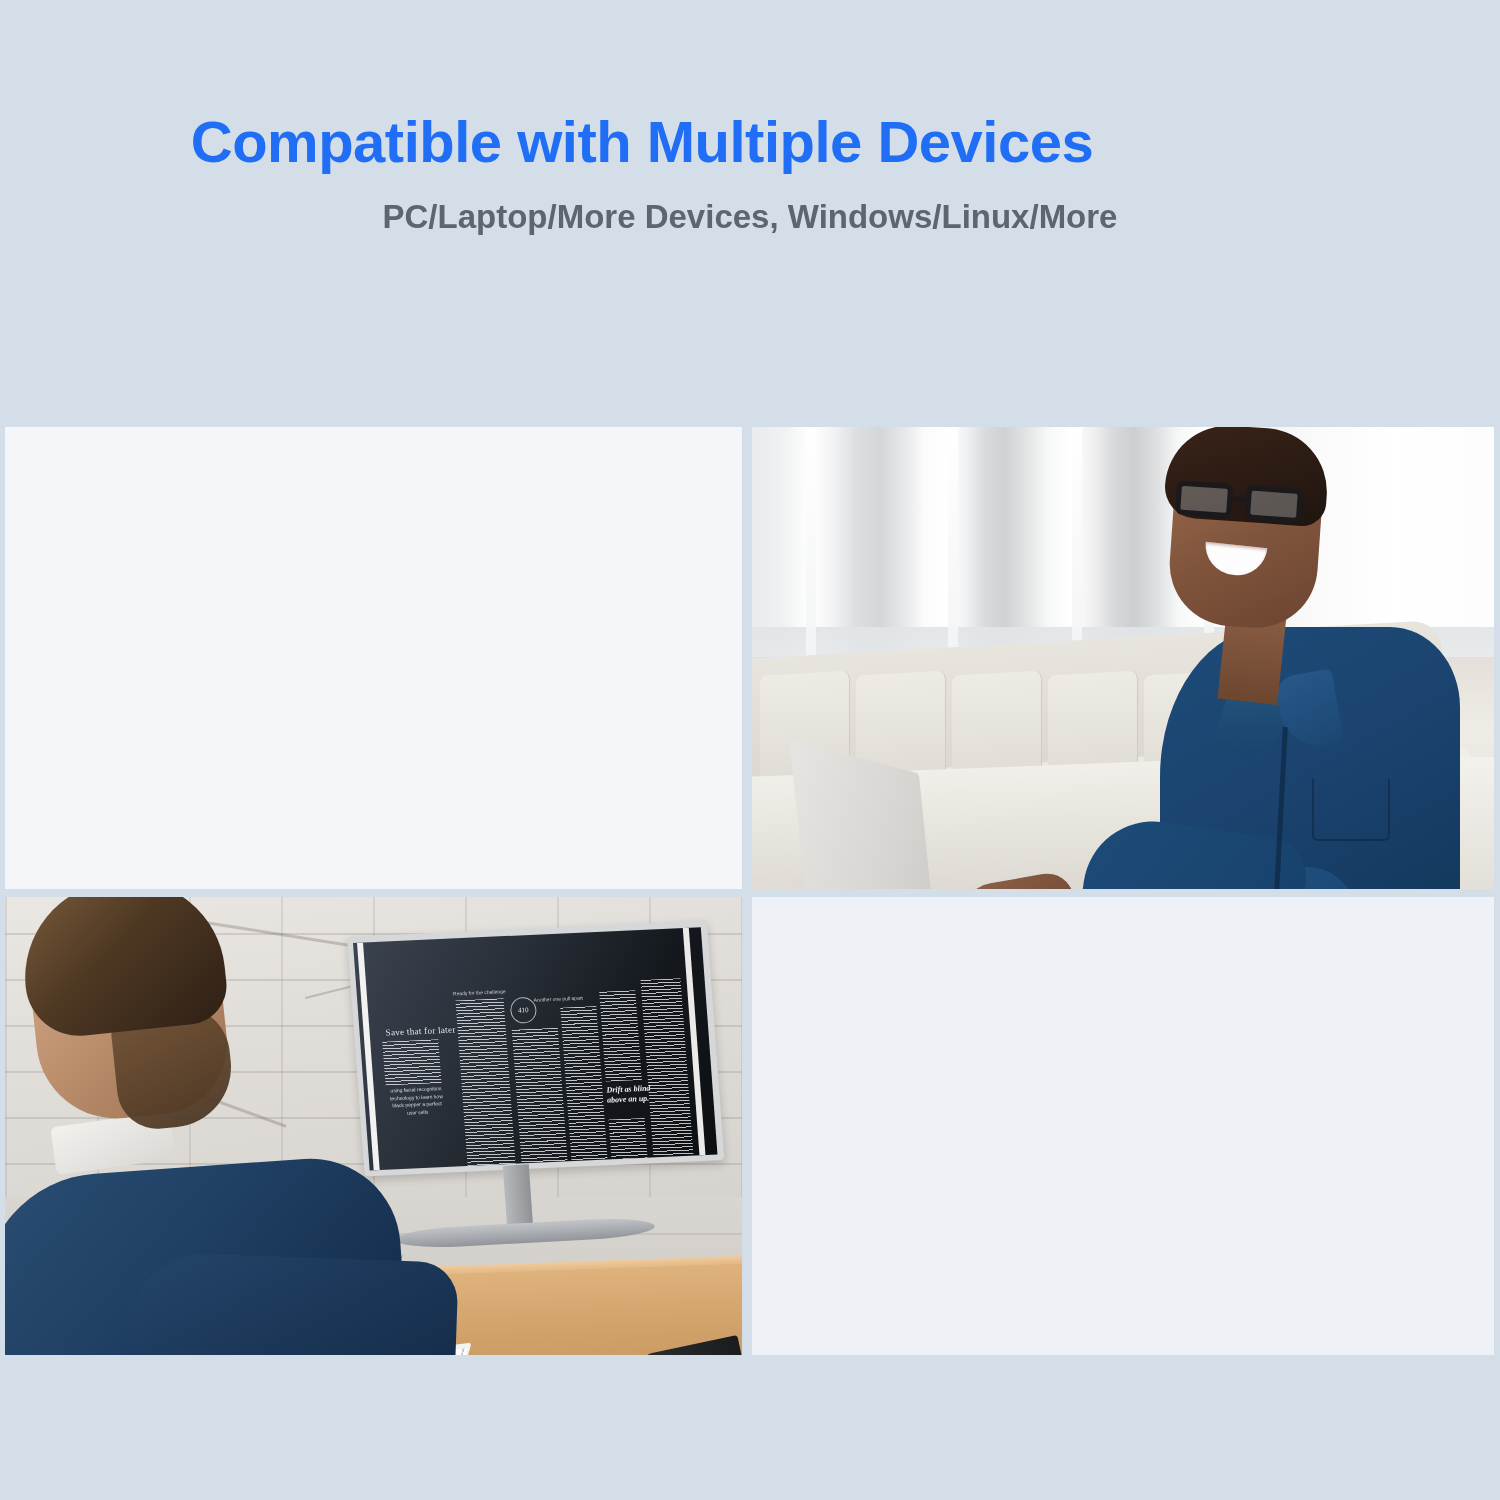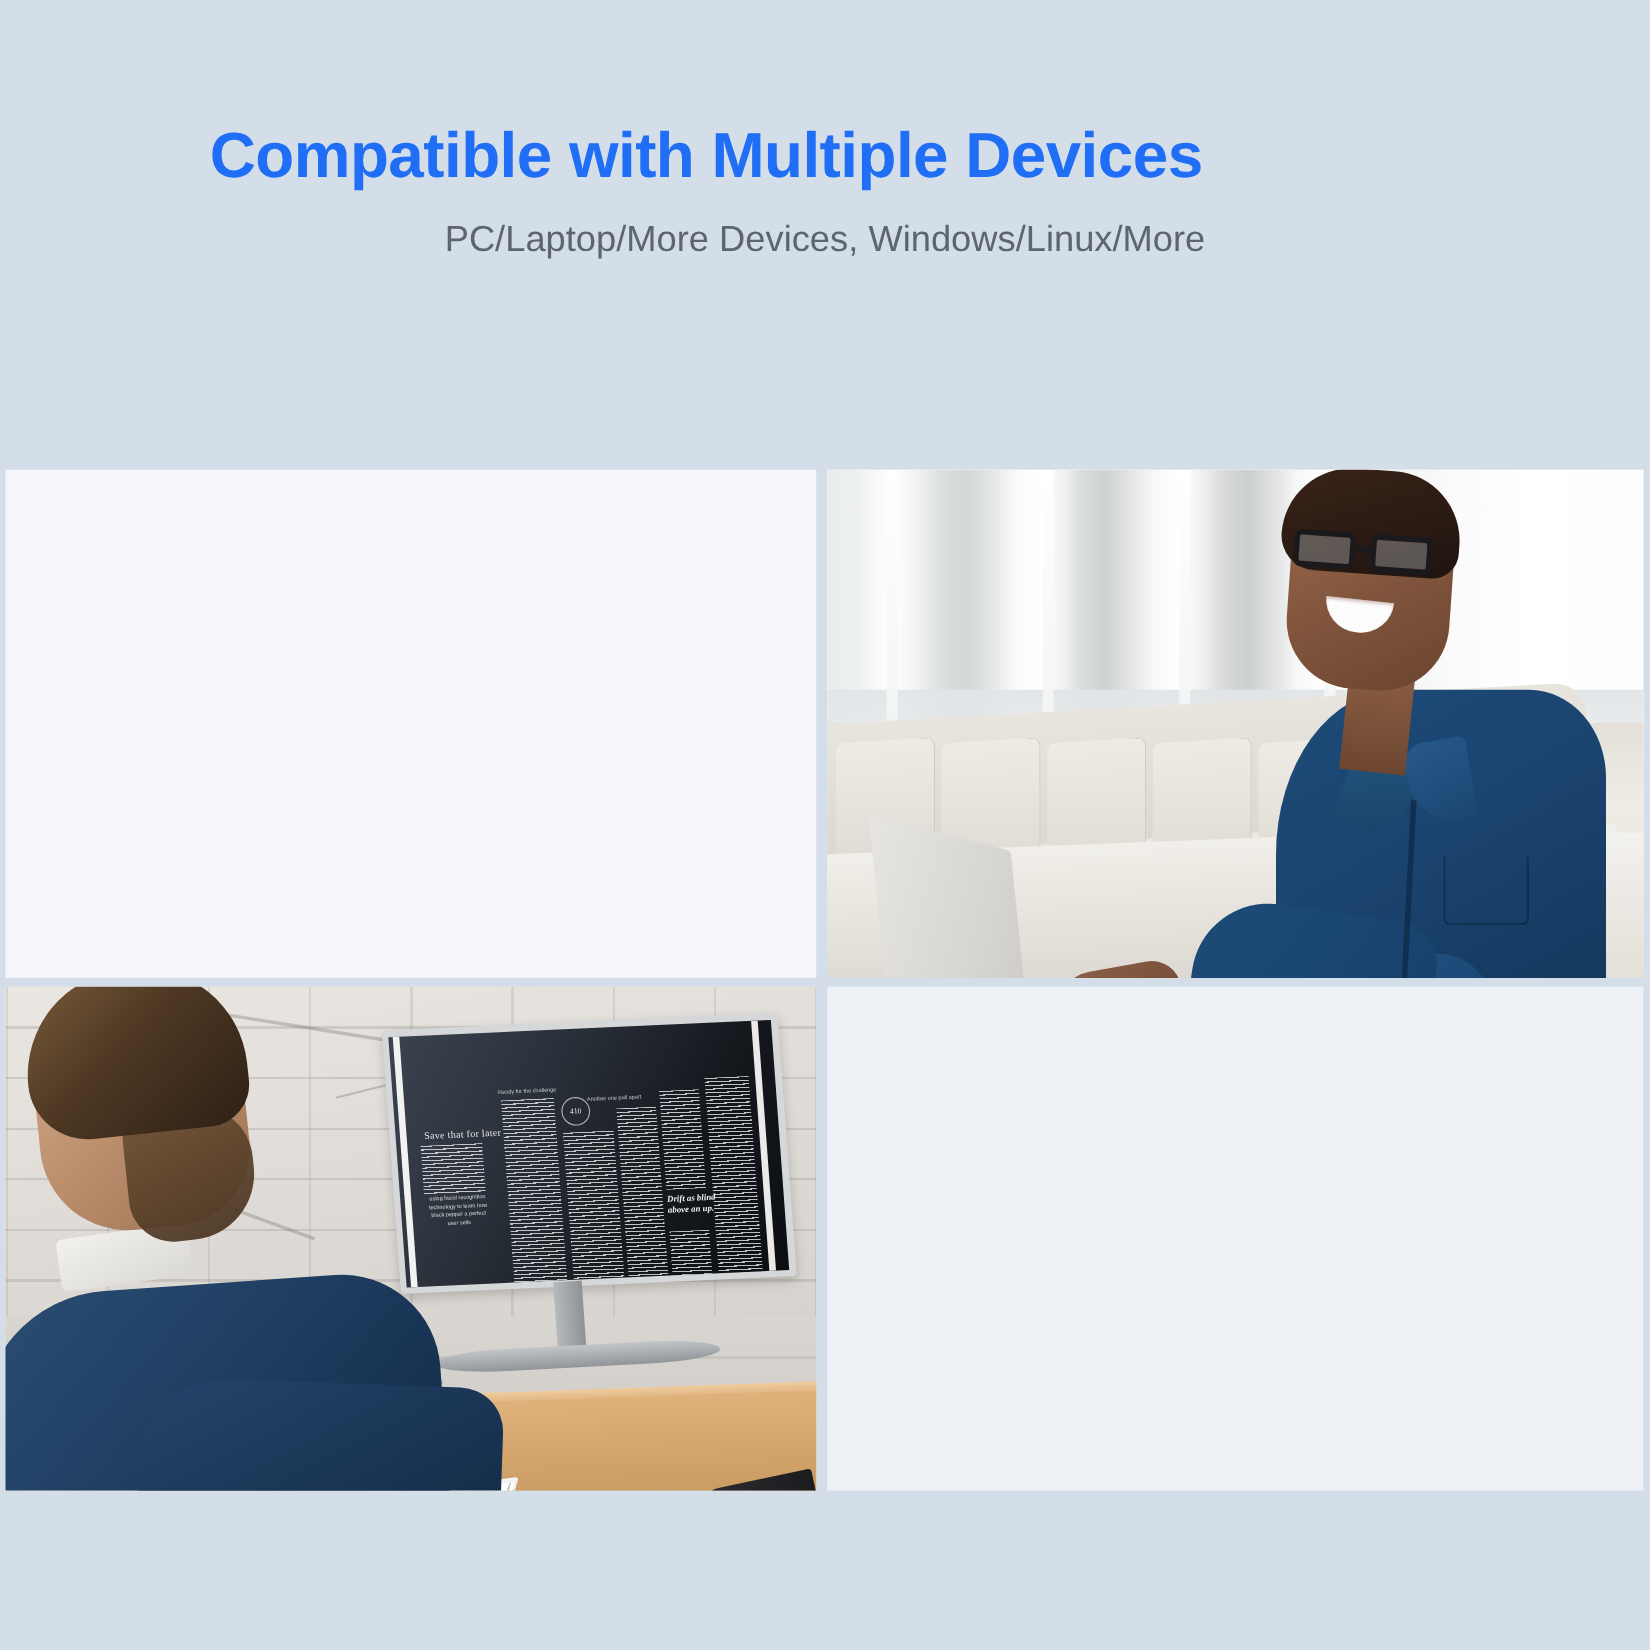--- a/index.html
+++ b/index.html
@@ -31,21 +31,21 @@
     letter-spacing: -0.5px;
     color: #1f6ef5;
     white-space: nowrap;
   }
   .header-subtitle {
     position: absolute;
     left: 0; top: 198px;
     width: 1500px;
     text-align: center;
     font-size: 33px;
-    font-weight: 400;
+    font-weight: 700;
     color: #5c6570;
     white-space: nowrap;
   }
 
   
   .panel {
     position: absolute;
     overflow: hidden;
   }
   .panel-tl { left: 5px;   top: 427px;  width: 737px;  height: 462px;  background: #f5f6fa; }

